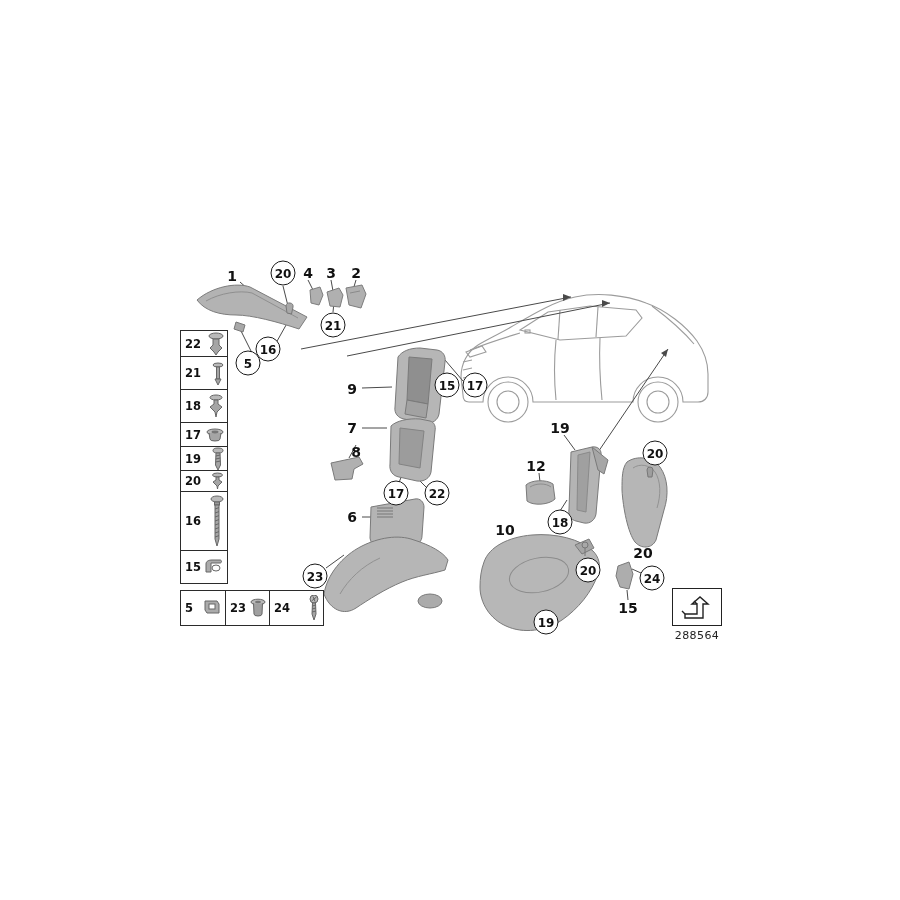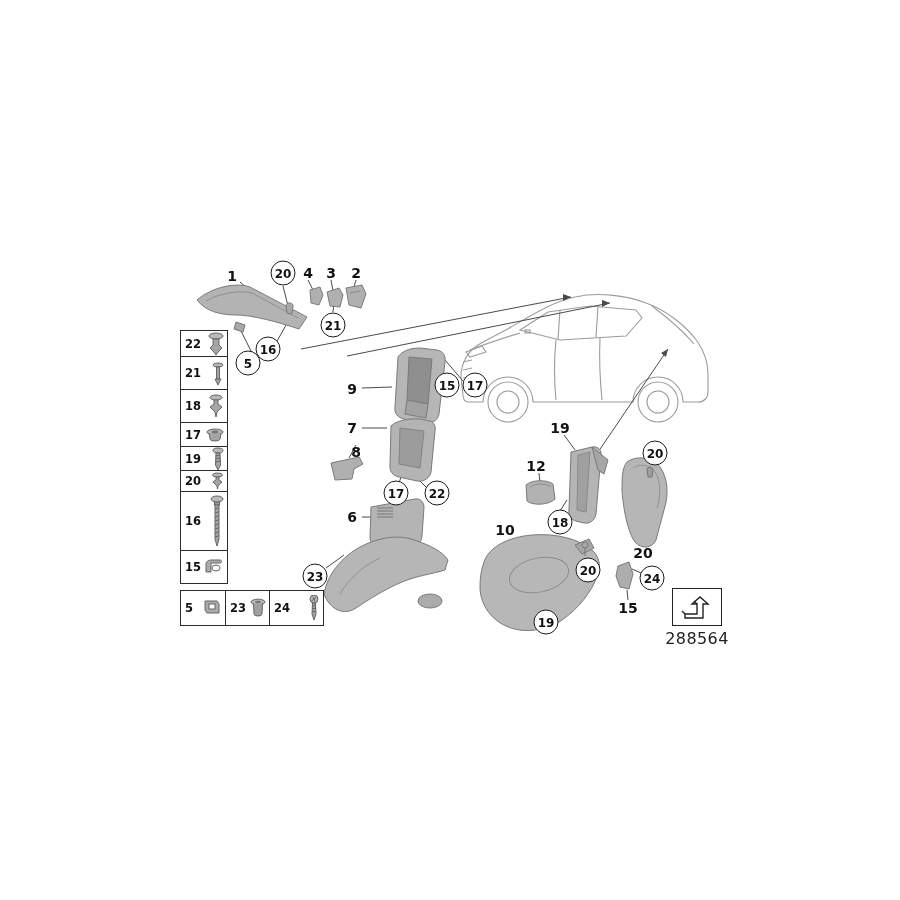--- a/index.html
+++ b/index.html
@@ -18,21 +18,21 @@
   .cell .num{position:absolute;top:50%;left:4px;transform:translateY(-50%);
              font-size:11.5px;font-weight:bold;color:#111;}
   .cell .ic{position:absolute;right:3px;top:50%;transform:translateY(-50%);line-height:0;}
   .legend-b{position:absolute;left:180px;top:590px;display:flex;}
   .legend-b .cell{height:36px;}
   .legend-b .cell + .cell{margin-left:-1px;}
   
   .navbox{position:absolute;left:672px;top:588px;width:50px;height:38px;border:1.5px solid #222;
           background:#fff;display:flex;align-items:center;justify-content:center;box-sizing:border-box;}
   .code{position:absolute;left:664px;top:629px;width:66px;text-align:center;
-        font-size:16px;color:#222;letter-spacing:0.4px;}
+        font-size:11px;color:#222;letter-spacing:0.4px;}
 </style>
 </head>
 <body>
 
 <div class="stage">
 
   <svg class="art" width="900" height="900" viewBox="0 0 900 900">
 
     <g fill="none" stroke="#9c9c9c" stroke-width="1.1">
       <path d="M463,395 L461,377 C461,364 467,352 478,345 C486,340 497,335 511,327

